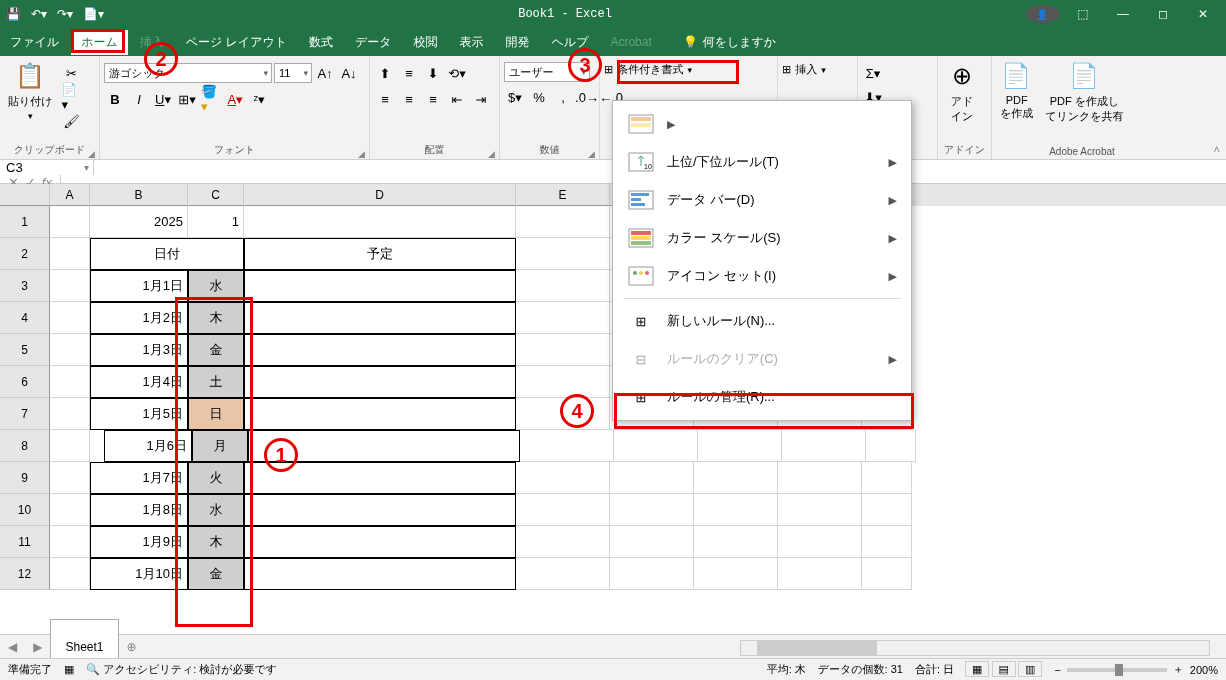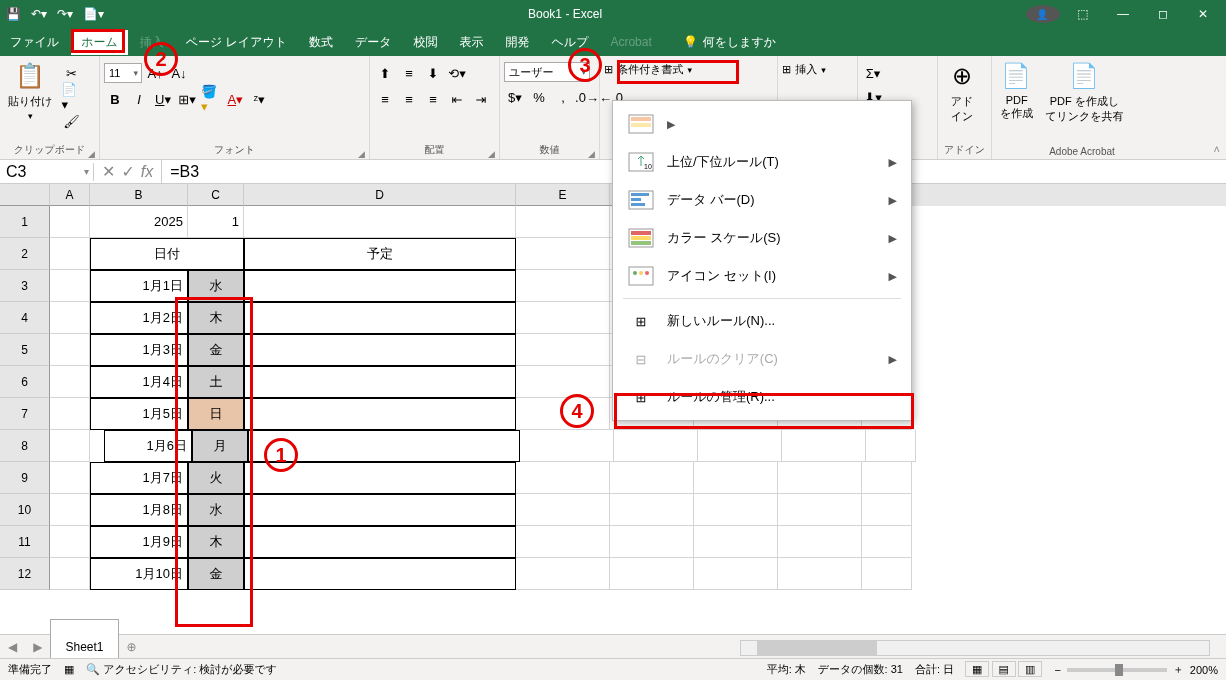--- a/index.html
+++ b/index.html
@@ -1,20 +1,20 @@
 <!DOCTYPE html>
 <html><head>
 <meta charset="utf-8">
 <style>
 * { box-sizing: border-box; margin: 0; padding: 0; font-family: "Yu Gothic", "Meiryo", sans-serif; }
 body { background: #fff; width: 1226px; height: 680px; overflow: hidden; position: relative; }
 .titlebar { background: #217346; color: #fff; height: 28px; display: flex; align-items: center; padding: 0 6px; font-size: 12px; }
 .titlebar .qat { display: flex; gap: 10px; align-items: center; }
 .titlebar .qat span { cursor: pointer; }
-.titlebar .title { flex: 1; text-align: center; }
+.titlebar .title { flex: 1; text-align: center; font-family: Liberation Mono, monospace; }
 .titlebar .winbtns { display: flex; gap: 6px; align-items: center; }
 .titlebar .winbtns span { width: 34px; text-align: center; cursor: pointer; }
 .titlebar .user { background:#555; border-radius:50%; width:18px; height:18px; display:inline-flex;align-items:center;justify-content:center;font-size:10px;}
 .tabs { background: #217346; color: #fff; display: flex; align-items: center; height: 28px; font-size: 12px; gap:2px;}
 .tabs .tab { padding: 4px 10px; cursor: pointer; }
 .tabs .tab.active { background: #fff; color: #217346; }
 .tabs .tell { margin-left: 20px; display:flex; align-items:center; gap:4px;}
 .ribbon { background: #f3f2f1; border-bottom: 1px solid #d0d0d0; height: 104px; display: flex; font-size: 11px; position: relative; }
 .group { border-right: 1px solid #d9d9d9; display:flex; flex-direction:column; justify-content:space-between; padding:2px 4px 0 4px;}
 .group .label { text-align:center; font-size:10px; color:#555; padding-bottom:2px; position:relative;}
@@ -22,21 +22,21 @@
 .group-content { display:flex; align-items:flex-start; gap:4px; flex:1;}
 .btn { display:flex; flex-direction:column; align-items:center; gap:2px; padding:2px 4px; cursor:pointer; font-size:11px;}
 .btn .ico { width:20px; height:20px; display:flex;align-items:center;justify-content:center;font-size:16px;}
 .btn.big .ico { width:32px; height:32px; font-size:24px;}
 .fontbox { display:flex;flex-direction:column; gap:4px; padding-top:4px;}
 .fontrow { display:flex;gap:2px;align-items:center;}
 .select { background:#fff;border:1px solid #aaa;height:20px;display:flex;align-items:center;padding:0 16px 0 4px;font-size:11px;position:relative;}
 .select::after{content:'▾';position:absolute;right:3px;color:#666;font-size:9px;}
 .iconbtn{width:22px;height:22px;border:1px solid transparent;display:flex;align-items:center;justify-content:center;cursor:pointer;font-size:13px;}
 
-.formulabar { background:#fff; border-bottom:1px solid #ccc; height:24px; display:flex;align-items:center;font-size:16px;}
+.formulabar { background:#fff; border-bottom:1px solid #ccc; height:24px; display:flex;align-items:flex-start;font-size:13px;flex-direction:column;}
 .namebox{width:94px;border-right:1px solid #ccc;padding:0 6px;display:flex;align-items:center;position:relative;}
 .namebox::after{content:'▾';position:absolute;right:4px;color:#888;font-size:10px;}
 .fx-icons{display:flex;gap:6px;padding:0 8px;color:#888;border-right:1px solid #ccc;height:100%;align-items:center;}
 .fx-icons span{cursor:pointer;}
 .formula{padding:0 8px;}
 
 .sheet-area{position:relative; height:430px; overflow:hidden;}
 .colhdrs{display:flex;position:absolute;top:0;left:0;right:0;height:22px;background:#e6e6e6;}
 .corner{width:50px;border-right:1px solid #ccc;border-bottom:1px solid #999;background:#e6e6e6;}
 .colhdr{border-right:1px solid #ccc;border-bottom:1px solid #999;display:flex;align-items:center;justify-content:center;font-size:12px;background:#e6e6e6;}
@@ -129,20 +129,23 @@
         <span class="iconbtn">📄▾</span>
         <span class="iconbtn">🖌</span>
       </div>
     </div>
     <div class="label"><span>クリップボード</span><span class="dlg">◢</span></div>
   </div>
 
   <div class="group" style="width:270px">
     <div class="fontbox group-content" style="flex-direction:column">
       <div class="fontrow">
+        <div class="select" style="width:168px">
+            <span>游ゴシック</span>
+          </div>
         <div class="select" style="width:38px">
             <span>11</span>
           </div>
         <span class="iconbtn">A↑</span>
         <span class="iconbtn">A↓</span>
       </div>
       <div class="fontrow">
         <span class="iconbtn">
             <b>B</b>
           </span>

